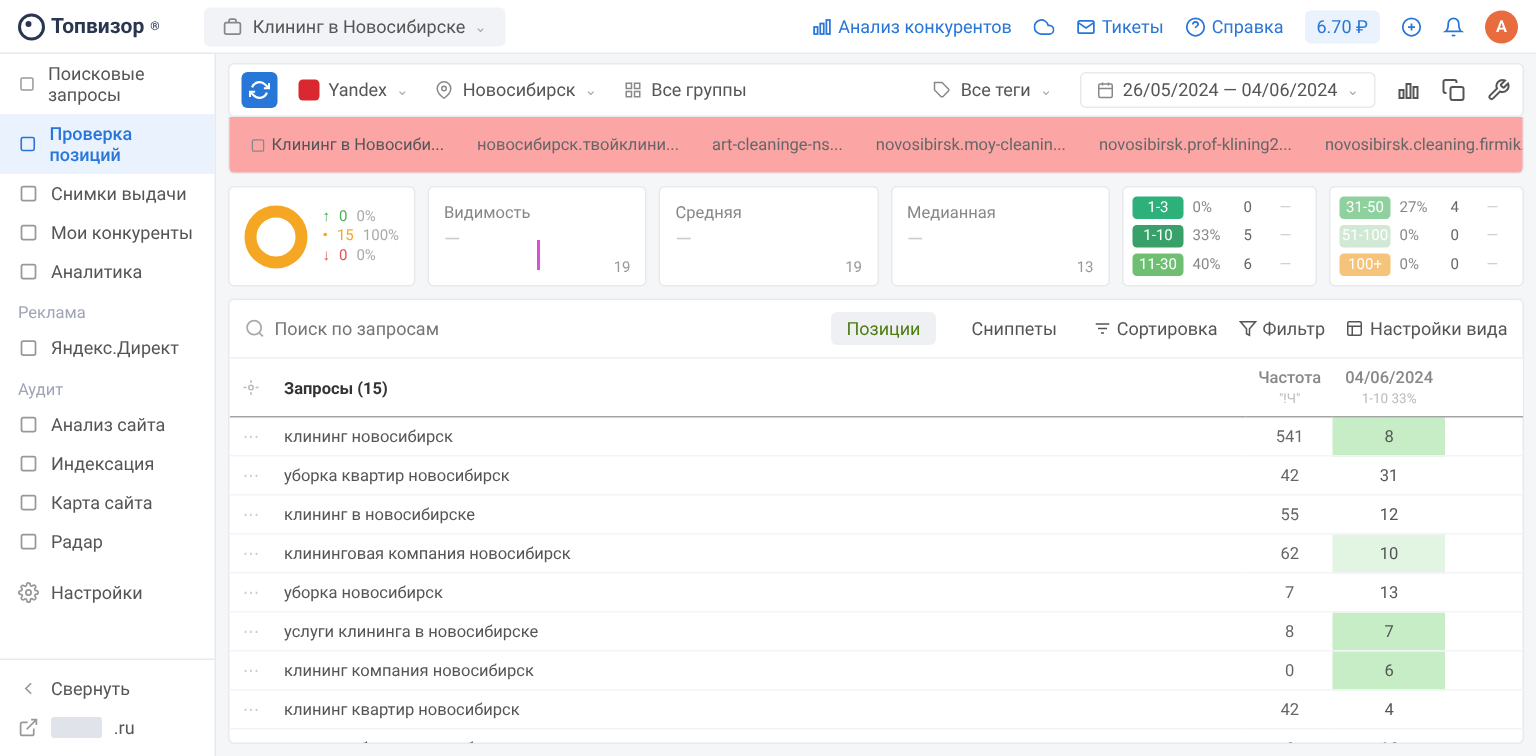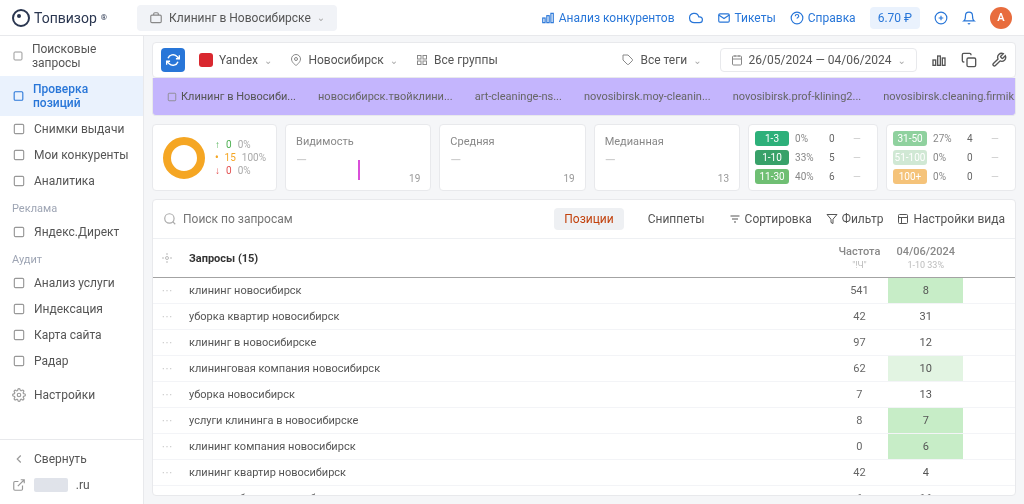--- a/index.html
+++ b/index.html
@@ -1,19 +1,19 @@
 <!DOCTYPE html>
 <html><head>
 <meta charset="utf-8">
 <style>
 *{box-sizing:border-box;margin:0;padding:0;font-family:-apple-system,BlinkMacSystemFont,"Segoe UI",Roboto,Arial,sans-serif}
 body{background:#f5f6f8;font-size:12px;color:#333;overflow:hidden}
 .app{display:flex;flex-direction:column;height:504px;width:1024px}
 .topbar{height:36px;background:#fff;border-bottom:1px solid #e8e9ec;display:flex;align-items:center;padding:0 12px;gap:10px}
-.logo{font-weight:400;font-size:14px;color:#2a3650;display:flex;align-items:center;gap:4px}
+.logo{font-weight:700;font-size:14px;color:#2a3650;display:flex;align-items:center;gap:4px}
 .logo-icon{width:18px;height:18px;border:2.5px solid #2a3650;border-radius:50%;position:relative}
 .logo-icon::after{content:"";position:absolute;width:4px;height:4px;background:#2a3650;border-radius:50%;top:3px;left:3px}
 .project-sel{margin-left:20px;background:#f1f3f7;border-radius:4px;padding:6px 12px;display:flex;align-items:center;gap:6px;font-size:12px;color:#555;cursor:pointer;min-width:150px}
 .topbar-right{margin-left:auto;display:flex;align-items:center;gap:14px}
 .tb-link{color:#2876d8;font-size:12px;cursor:pointer;display:flex;align-items:center;gap:4px}
 .tb-ico{color:#2876d8;width:14px;height:14px}
 .balance{background:#eaf2fd;color:#2876d8;padding:4px 8px;border-radius:4px;font-size:12px}
 .avatar{width:22px;height:22px;border-radius:50%;background:#e86c3d;color:#fff;display:flex;align-items:center;justify-content:center;font-size:11px;font-weight:600}
 .body{display:flex;flex:1;min-height:0}
 .sidebar{width:144px;background:#fff;border-right:1px solid #e8e9ec;display:flex;flex-direction:column;font-size:12px}
@@ -26,21 +26,21 @@
 .sb-bottom{border-top:1px solid #e8e9ec;padding:6px 0}
 .main{flex:1;display:flex;flex-direction:column;min-width:0;background:#f5f6f8}
 .toolbar{height:36px;background:#fff;margin:6px 8px 0;border-radius:4px;display:flex;align-items:center;padding:0 8px;gap:10px;border:1px solid #e8e9ec}
 .refresh{width:24px;height:24px;background:#2876d8;border-radius:4px;display:flex;align-items:center;justify-content:center;color:#fff}
 .se-ico{width:14px;height:14px;background:#d9282f;border-radius:3px}
 .dd{display:flex;align-items:center;gap:6px;color:#555;cursor:pointer;padding:0 4px}
 .chev{color:#aaa;font-size:10px}
 .toolbar-right{margin-left:auto;display:flex;align-items:center;gap:14px}
 .date-range{border:1px solid #e8e9ec;border-radius:4px;padding:4px 10px;color:#555}
 .tool-ico{width:16px;height:16px;color:#888}
-.sites-row{background:#c4b5fd;margin:0 8px;border-radius:0 0 4px 4px;border:1px solid #e8e9ec;border-top:none;padding:8px;display:flex;gap:10px;overflow:hidden}
+.sites-row{background:#fca5a5;margin:0 8px;border-radius:0 0 4px 4px;border:1px solid #e8e9ec;border-top:none;padding:8px;display:flex;gap:10px;overflow:hidden}
 .site-pill{font-size:11px;color:#666;white-space:nowrap;padding:4px 6px;display:flex;align-items:center;gap:4px}
 .site-pill.first{color:#555}
 .stats-row{display:flex;gap:8px;margin:8px}
 .stat-card{background:#fff;border-radius:4px;border:1px solid #e8e9ec;padding:10px;flex:1;position:relative;min-height:54px}
 .donut-card{flex:0 0 120px;display:flex;align-items:center;gap:10px}
 .donut{width:42px;height:42px;border-radius:50%;border:8px solid #f5a623;background:#fff}
 .donut-stats{display:flex;flex-direction:column;gap:2px;font-size:10px}
 .ds-row{display:flex;align-items:center;gap:6px}
 .card-title{font-size:11px;color:#888;margin-bottom:4px}
 .card-dash{color:#ccc;font-size:14px}
@@ -51,21 +51,21 @@
 .range-badge{width:34px;text-align:center;padding:2px 0;border-radius:3px;color:#fff;font-size:10px}
 .range-pct{width:28px;color:#888}
 .range-cnt{width:18px;color:#666}
 .range-dash{color:#ccc}
 .content-row{display:flex;flex:1;min-height:0;margin:0 8px 8px}
 .table-wrap{flex:1;background:#fff;border:1px solid #e8e9ec;border-radius:4px;display:flex;flex-direction:column;min-height:0}
 .search-row{padding:8px 10px;border-bottom:1px solid #eef0f3;display:flex;align-items:center;gap:6px}
 .search-row input{border:none;outline:none;font-size:12px;flex:1}
 .tabs-row{margin-left:auto;display:flex;align-items:center;gap:14px;font-size:12px;color:#555}
 .tab-btn{padding:4px 10px;border-radius:4px;cursor:pointer}
-.tab-btn.active{background:#eef0f3;color:#c2410c}
+.tab-btn.active{background:#eef0f3;color:#4d7c0f}
 .opt{display:flex;align-items:center;gap:4px;cursor:pointer}
 .table-scroll{flex:1;overflow-y:auto}
 table{width:100%;border-collapse:collapse;font-size:11px}
 th{text-align:left;padding:6px 8px;color:#888;font-weight:500;border-bottom:1px solid #a3a3a3;background:#fff;position:sticky;top:0}
 th.num,td.num{text-align:center}
 td{padding:6px 8px;border-bottom:1px solid #f3f4f7;color:#555}
 td.q{max-width:200px}
 td.drag{width:22px;color:#ccc;text-align:center}
 td.freq{width:55px;text-align:center;color:#666}
 td.pos{width:55px;text-align:center}
@@ -173,21 +173,21 @@
             </svg>
             <span>Яндекс.Директ</span>
           </div>
         </div>
       <div class="sb-sec">Аудит</div>
       <div id="sb-audit">
           <div class="sb-item">
             <svg class="sb-ico" viewBox="0 0 24 24" fill="none" stroke="currentColor" stroke-width="2">
               <rect x="4" y="4" width="16" height="16" rx="2"></rect>
             </svg>
-            <span>Анализ услуги</span>
+            <span>Анализ сайта</span>
           </div>
           <div class="sb-item">
             <svg class="sb-ico" viewBox="0 0 24 24" fill="none" stroke="currentColor" stroke-width="2">
               <rect x="4" y="4" width="16" height="16" rx="2"></rect>
             </svg>
             <span>Индексация</span>
           </div>
           <div class="sb-item">
             <svg class="sb-ico" viewBox="0 0 24 24" fill="none" stroke="currentColor" stroke-width="2">
               <rect x="4" y="4" width="16" height="16" rx="2"></rect>
@@ -445,21 +445,21 @@
                   <tr>
                     <td class="drag">⋯</td>
                     <td class="q">уборка квартир новосибирск</td>
                     <td class="freq">42</td>
                     <td class="pos ">31</td>
                     <td></td>
                   </tr>
                   <tr>
                     <td class="drag">⋯</td>
                     <td class="q">клининг в новосибирске</td>
-                    <td class="freq">97</td>
+                    <td class="freq">55</td>
                     <td class="pos ">12</td>
                     <td></td>
                   </tr>
                   <tr>
                     <td class="drag">⋯</td>
                     <td class="q">клининговая компания новосибирск</td>
                     <td class="freq">62</td>
                     <td class="pos pos-mild">10</td>
                     <td></td>
                   </tr>

